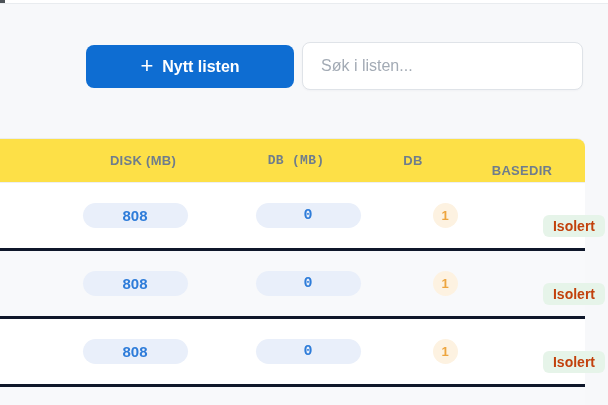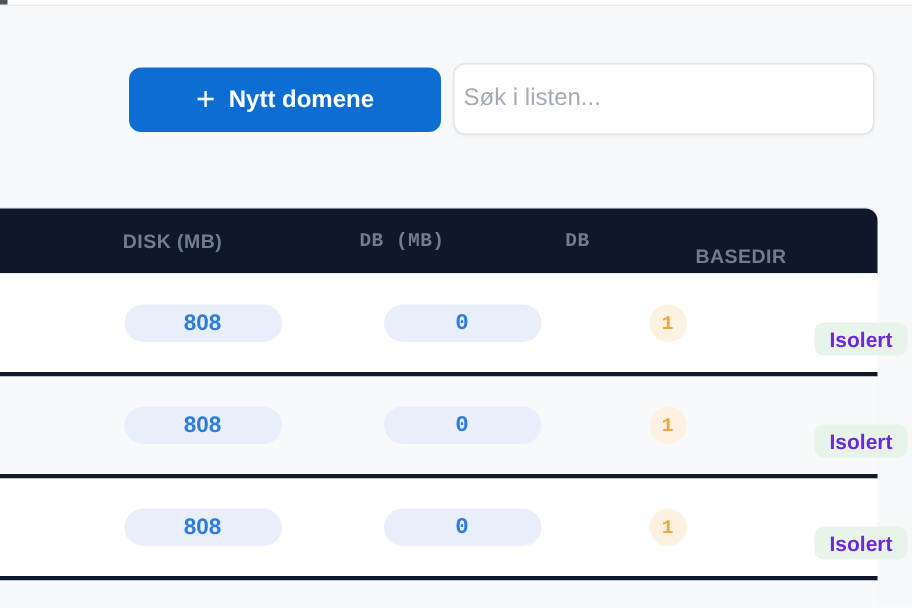--- a/index.html
+++ b/index.html
@@ -27,75 +27,75 @@
     display: flex; align-items: center; justify-content: center;
     font-family: inherit; font-size: 16px; font-weight: 700; cursor: pointer;
   }
   .btn-new-domain .plus {
     font-weight: 400; font-size: 22px; line-height: 1;
     margin-right: 9px; margin-top: -2px;
   }
   .search-input {
     position: absolute; left: 302px; top: 42px; width: 281px; height: 48px;
     background: #ffffff; border: 1px solid #dfe3e8; border-radius: 8px;
-    padding: 0 6px; font-family: inherit; font-size: 16px; color: #3a3f44;
+    padding: 0 18px; font-family: inherit; font-size: 16px; color: #3a3f44;
     box-shadow: 0 1px 2px rgba(30,40,60,0.03); outline: none;
   }
   .search-input::placeholder { color: #a3abb5; }
 
   
   .card {
     position: absolute; left: -100px; top: 138px; width: 685px; height: 280px;
     background: #ffffff; border: 1px solid #e9ecef;
     border-top-right-radius: 8px;
   }
   .card-inner { margin-left: 99px; width: 585px; }
 
   .t-row { display: flex; align-items: center; }
   .t-spacer { width: 40px; flex: 0 0 auto; }
   .t-c1 { width: 150px; flex: 0 0 auto; display: flex; justify-content: center; align-items: center; }
   .t-c2 { width: 156px; flex: 0 0 auto; display: flex; justify-content: center; align-items: center; font-family: Liberation Mono, monospace; }
-  .t-c3 { width: 78px;  flex: 0 0 auto; display: flex; justify-content: center; align-items: center; font-family: Liberation Mono, monospace; }
+  .t-c3 { width: 78px;  flex: 0 0 auto; display: flex; justify-content: center; align-items: center; }
   .t-c4 { width: 140px; flex: 0 0 auto; display: flex; justify-content: center; align-items: center; margin-top: 20px; }
 
   .t-head {
-    height: 44px; background: #0f172a;
+    height: 44px; background: #fde047;
     border-bottom: 1px solid #edeff2; border-top-right-radius: 8px;
-    font-size: 13px; font-weight: 700; color: #6f7d8c; letter-spacing: 0.3px;
+    font-size: 13px; font-weight: 700; color: #6f7d8c; letter-spacing: 0.3px; padding-left: 28px;
   }
   .t-body-row { height: 68px; background: #ffffff; border-bottom: 3px solid #0f172a; gap: 20px; }
   .t-body-row.striped { background: #f8f9fb; }
   .t-partial { height: 24px; background: #f8f9fb; }
 
   .badge-blue {
     min-width: 105px; padding: 4px 0; text-align: center;
     background: #e9effa; color: #2e7cd9; border-radius: 14px;
     font-size: 15px; font-weight: 700;
   }
   .badge-circle {
     width: 25px; height: 25px; border-radius: 50%;
     background: #fdf2e1; color: #eda53f;
     display: flex; align-items: center; justify-content: center;
     font-size: 13px; font-weight: 700;
   }
   .badge-green {
-    padding: 3px 10px; background: #e6f4e9; color: #6d28d9;
+    padding: 3px 10px; background: #e6f4e9; color: #c2410c;
     border-radius: 6px; font-size: 14px; font-weight: 700;
   }
 </style>
 </head>
 <body>
 
 <div class="top-strip">
   <div class="corner-artifact"></div>
 </div>
 
 <button class="btn-new-domain">
   <span class="plus">+</span>
-  <span>Nytt domene</span>
+  <span>Nytt listen</span>
 </button>
 
 <input class="search-input" type="text" placeholder="Søk i listen..." style="">
 
 <div class="card">
   <div class="card-inner">
 
     <div class="t-row t-head">
       <div class="t-spacer"></div>
       <div class="t-c1">DISK (MB)</div>

